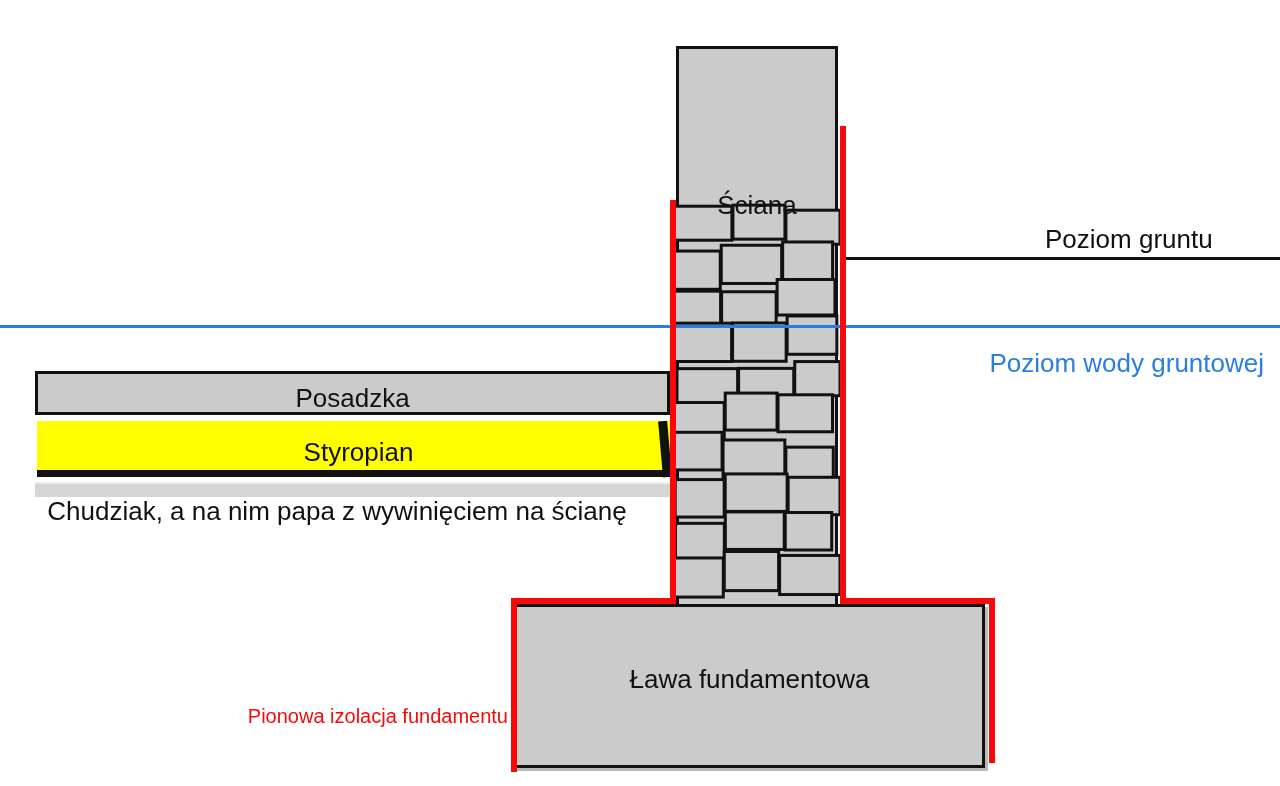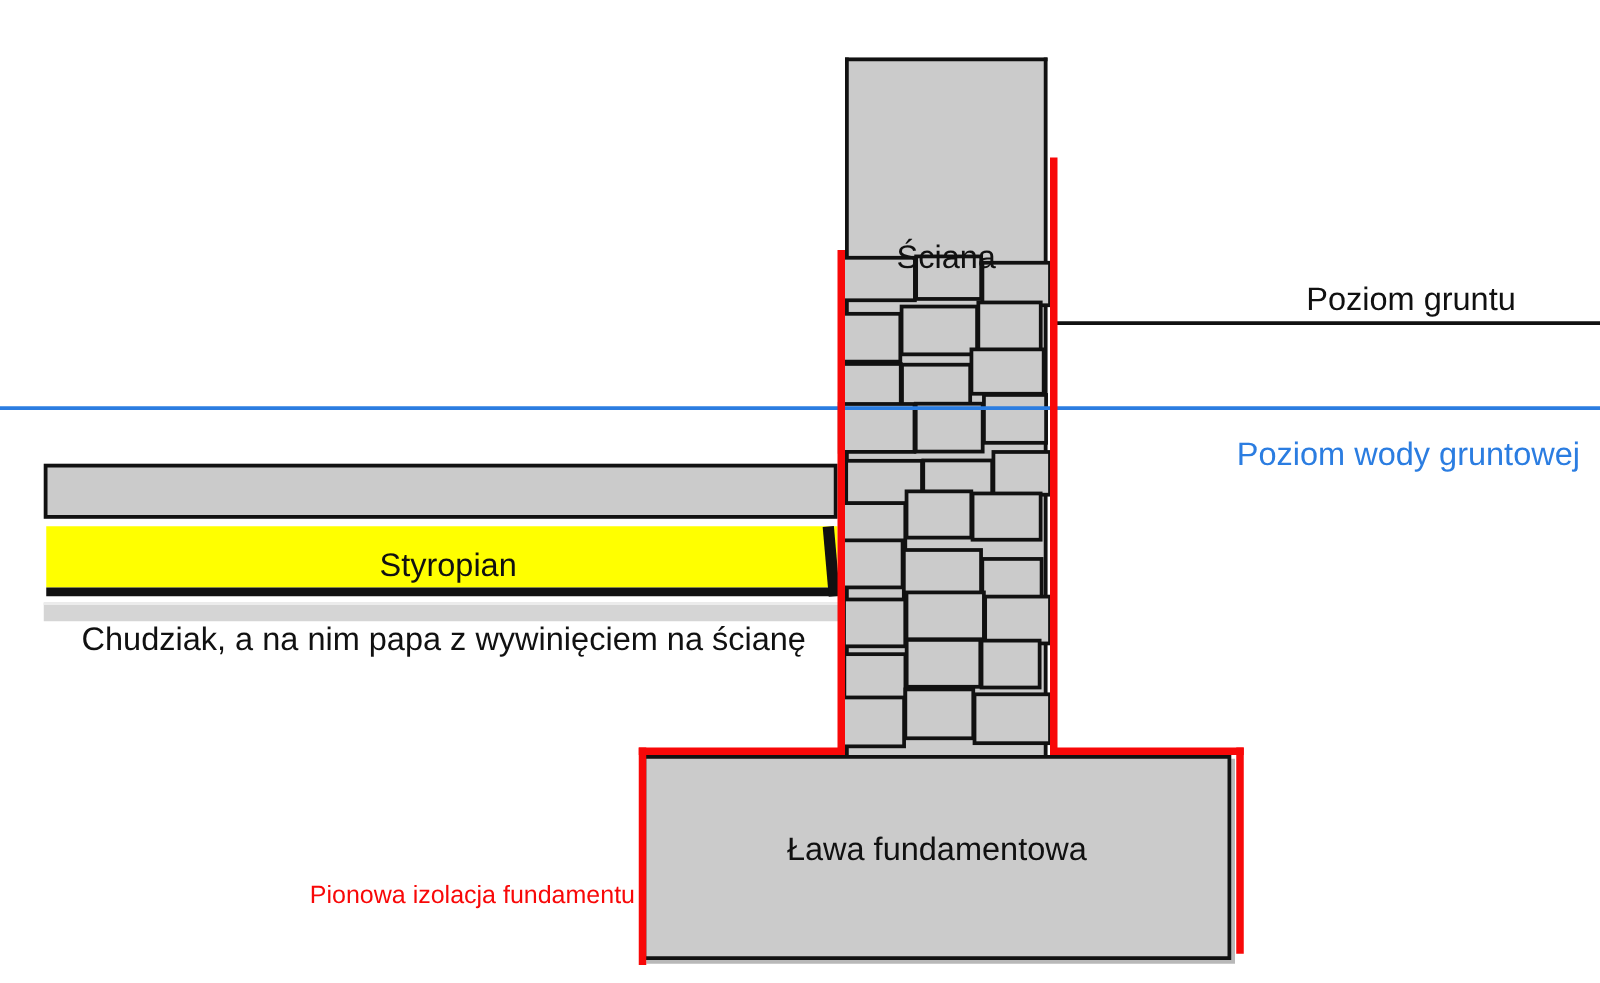--- a/index.html
+++ b/index.html
@@ -24,21 +24,21 @@
   #floor{left:35px;top:371px;width:629px;height:38px;background:var(--wall-fill);
          border:3px solid var(--outline-black);z-index:2;}
   #floor-label{left:35px;top:383px;width:635px;text-align:center;z-index:6;}
   #styrofoam{left:37px;top:421px;width:633px;height:49px;background:var(--styrofoam-yellow);z-index:2;}
   #styrofoam-label{left:37px;top:437px;width:643px;text-align:center;z-index:6;}
   #membrane{left:37px;top:470px;width:638px;height:7px;background:var(--outline-black);z-index:3;}
   #membrane-upturn{left:663px;top:421px;width:9px;height:56px;background:var(--outline-black);
                    transform:rotate(-5deg);transform-origin:bottom center;z-index:3;}
   #lean-strip{left:35px;top:482px;width:639px;height:13px;background:var(--lean-concrete-gray);
               border-top:2px solid #ececec;z-index:2;}
-  #lean-label{left:35px;top:496px;width:640px;text-align:center;z-index:6;}
+  #lean-label{left:17px;top:496px;width:640px;text-align:center;z-index:6;}
   
   #footing{left:514px;top:604px;width:465px;height:158px;background:var(--wall-fill);
            border:3px solid var(--outline-black);box-shadow:3px 3px 0 rgba(0,0,0,.28);z-index:2;}
   #footing-label{left:514px;top:664px;width:471px;text-align:center;z-index:6;}
   
   .red{background:var(--insulation-red);z-index:5;}
   #ins-wall-right{left:840px;top:126px;width:6px;height:478px;}
   #ins-wall-left{left:670px;top:200px;width:6px;height:404px;}
   #ins-foot-left-h{left:511px;top:598px;width:165px;height:6px;}
   #ins-foot-left-v{left:511px;top:598px;width:6px;height:174px;}
@@ -86,20 +86,21 @@
     </svg>
   <div class="lbl" id="wall-label">Ściana</div>
 
   <div class="abs" id="ground-line"></div>
   <div class="lbl" id="ground-label">Poziom gruntu</div>
 
   <div class="abs" id="water-line"></div>
   <div class="lbl" id="water-label">Poziom wody gruntowej</div>
 
   <div class="abs" id="floor"></div>
+  <div class="lbl" id="floor-label">Posadzka</div>
 
   <div class="abs" id="styrofoam"></div>
   <div class="lbl" id="styrofoam-label">Styropian</div>
 
   <div class="abs" id="membrane"></div>
   <div class="abs" id="membrane-upturn"></div>
 
   <div class="abs" id="lean-strip"></div>
   <div class="lbl" id="lean-label">Chudziak, a na nim papa z wywinięciem na ścianę</div>
 

